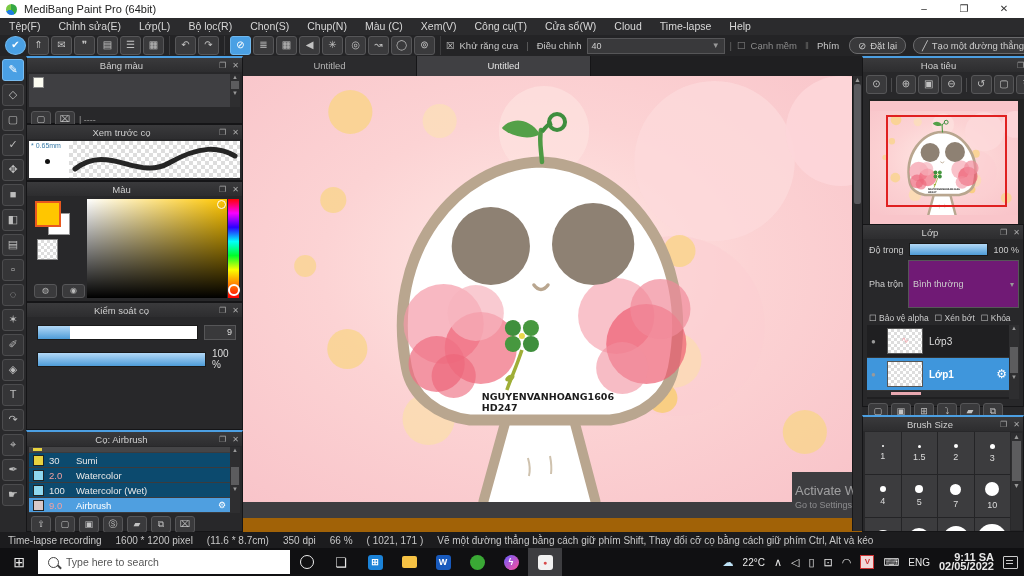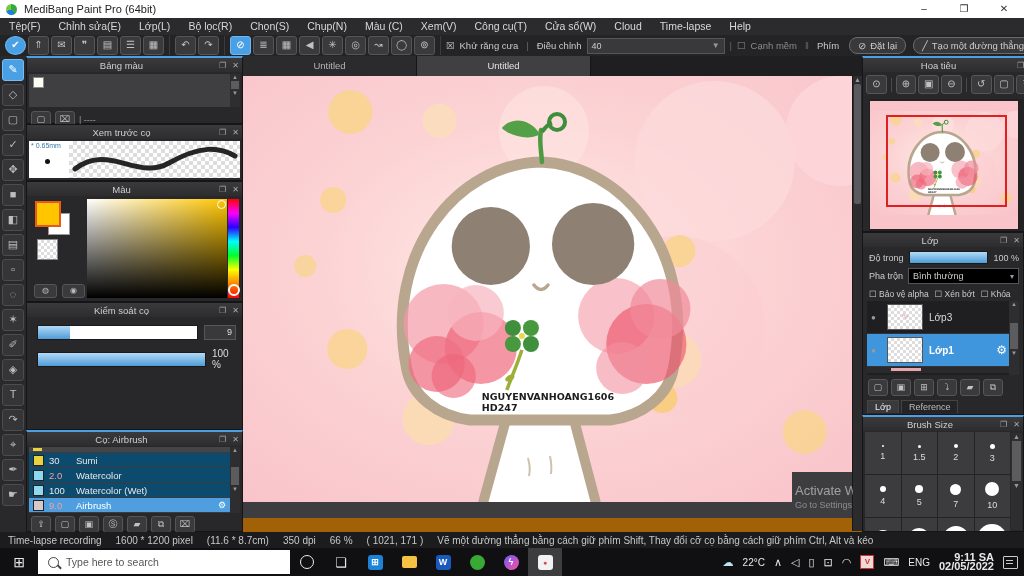--- a/index.html
+++ b/index.html
@@ -79,21 +79,21 @@
   
   #rightcol{position:absolute;left:862px;top:56px;width:162px;height:476px;}
   #nav-tools{display:flex;align-items:center;gap:2px;padding:3px 3px;}
   .nav-sep{width:1px;height:14px;background:#4a4a4c;margin:0 2px;}
   #nav-thumb-wrap{position:relative;margin:2px 6px;height:132px;background:#222;}
   #nav-thumb{position:absolute;left:1px;top:2px;width:148px;height:128px;background:#f9c5ca;overflow:hidden;}
   #nav-thumb svg{position:absolute;left:0;top:10px;}
   #nav-view-rect{position:absolute;left:16px;top:14px;width:117px;height:88px;border:2px solid #e02020;}
   
   .lrow{display:flex;align-items:center;margin:4px 4px 0 6px;gap:5px;color:#ccc;font-size:9px;}
-  .ldrop{flex:1;height:14px;background:#000000;border:1px solid #565658;display:flex;align-items:center;padding:0 4px;color:#ccc;}
+  .ldrop{flex:1;height:14px;background:#701a75;border:1px solid #565658;display:flex;align-items:center;padding:16px 4px;color:#ccc;}
   .ldrop .car{margin-left:auto;font-size:8px;color:#999;}
   #layer-checks{display:flex;gap:6px;margin:5px 4px 2px 6px;color:#ccc;font-size:8.5px;white-space:nowrap;}
   #layer-list{position:relative;margin:2px 4px 0 4px;height:74px;background:#1f1f21;overflow:hidden;}
   .layer-item{display:flex;align-items:center;height:32px;border-bottom:1px solid #333;gap:6px;padding-left:4px;color:#ddd;font-size:10px;}
   .layer-item .eye{color:#9a9a9a;font-size:8px;width:10px;}
   .layer-item .thumb{width:34px;height:24px;background-size:6px 6px;background-position:0 0,3px 3px;border:1px solid #555;position:relative;color:#f2a0a8;font-size:9px;line-height:22px;text-align:center;}
   .layer-item.sel{background:#3f96dc;color:#fff;}
   .layer-item .gear{margin-left:auto;margin-right:12px;color:#fff;font-size:12px;}
   #layer-sliver{height:6px;background:#2a2a2c;position:relative;}
   #layer-sliver::after{content:"";position:absolute;left:24px;top:1px;width:30px;height:3px;background:#e8a8b0;}
@@ -479,21 +479,21 @@
       <div id="nav-thumb-wrap">
         <div id="nav-thumb">
           <svg width="148" height="104" viewBox="0 0 608 426" preserveAspectRatio="none">
               <use href="#scene"></use>
             </svg>
           <div id="nav-view-rect"></div>
         </div>
       </div>
     </div>
 
-    <div class="panel" style="left:0;top:176px;width:162px;height:183px;">
+    <div class="panel" style="left:0;top:168px;width:162px;height:183px;">
       <div class="phead">
         <span class="pt">Lớp</span>
         <span class="pi">❐</span>
         <span class="pi">✕</span>
       </div>
       <div class="lrow">
         <span>Độ trong</span>
         <div class="slider" style="height:11px">
             <span class="fill" style="width:100%"></span>
           </div>

